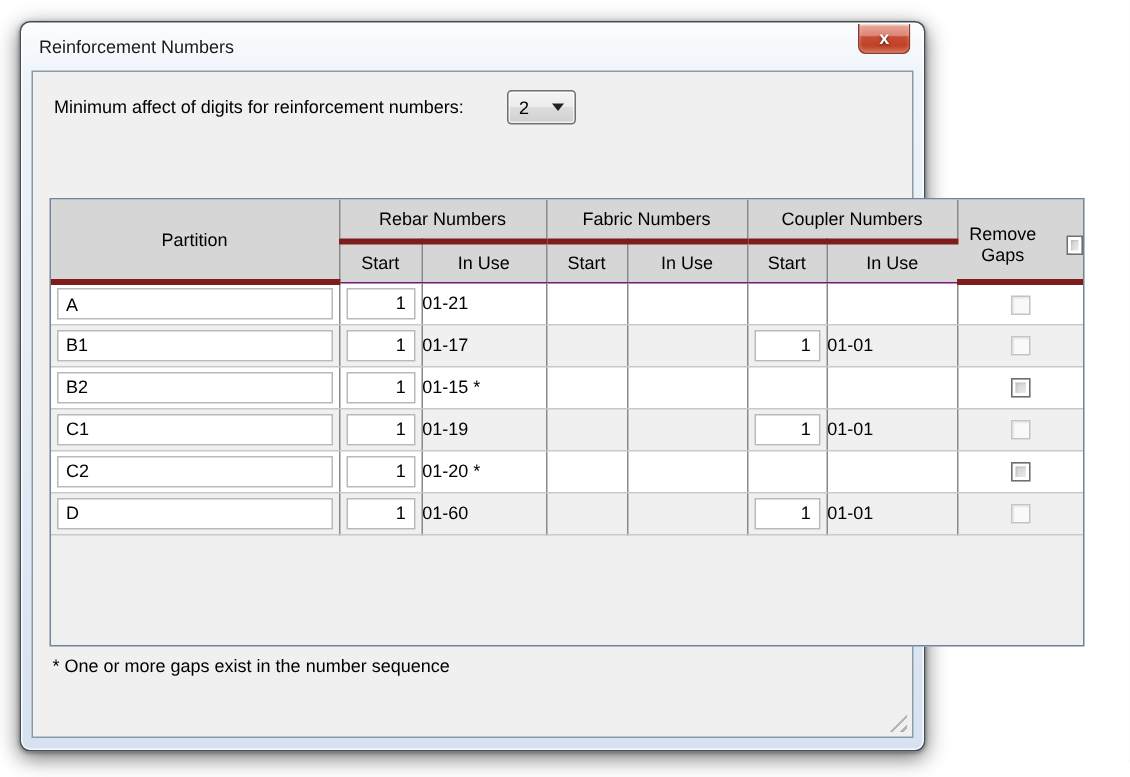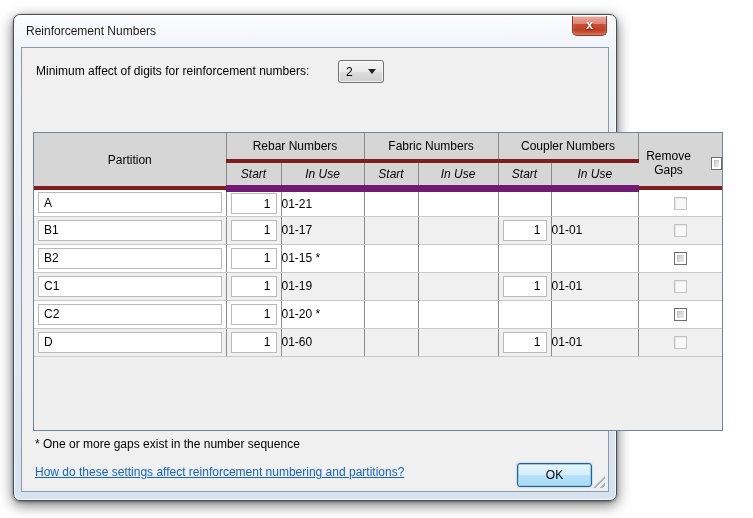--- a/index.html
+++ b/index.html
@@ -95,21 +95,21 @@
   .grid th, .grid td {
     border-right: 1px solid #8a8a8a;
     padding: 0; font-weight: normal; font-size: 12px;
     vertical-align: middle;
   }
   .grid th:last-child, .grid td:last-child { border-right: none; }
   .grid thead th {
     background: #d6d6d6; text-align: center;
   }
   .grid tr.group-row th { height: 28px; border-bottom: 4px solid #7f1d1d; }
-  .grid tr.sub-row th { height: 27px; border-bottom: 7px solid #701a75; font-style: italic; }
+  .grid tr.sub-row th { height: 27px; border-bottom: 1px solid #701a75; }
   .grid th.span2 { border-bottom: 1px solid #3a3a3a; }
   .grid tbody tr { height: 28px; background: #fff; }
   .grid tbody tr:nth-child(even) { background: #f0f0f0; }
   .grid tbody td { border-bottom: 1px solid #c9c9c9; }
   .c-inuse { }
   .c-gaps { text-align: center; }
 
   .cell-input {
     height: 21px; border: 1px solid #b9b9b9; background: #fff;
     font-size: 12px; font-family: "Liberation Sans", "DejaVu Sans", sans-serif;
@@ -345,22 +345,20 @@
     <td class="c-gaps">
       <span class="cb"></span>
     </td>
   </tr>
           </tbody>
       </table>
     </div>
 
     <div class="footnote">* One or more gaps exist in the number sequence</div>
 
-    <a class="help-link">How do these settings affect reinforcement numbering and partitions?</a>
 
     <div class="btn-row">
-      <div class="btn default">OK</div>
     </div>
 
     <div class="resize-grip"></div>
 
   </div>
 </div>
 
 </body></html>

